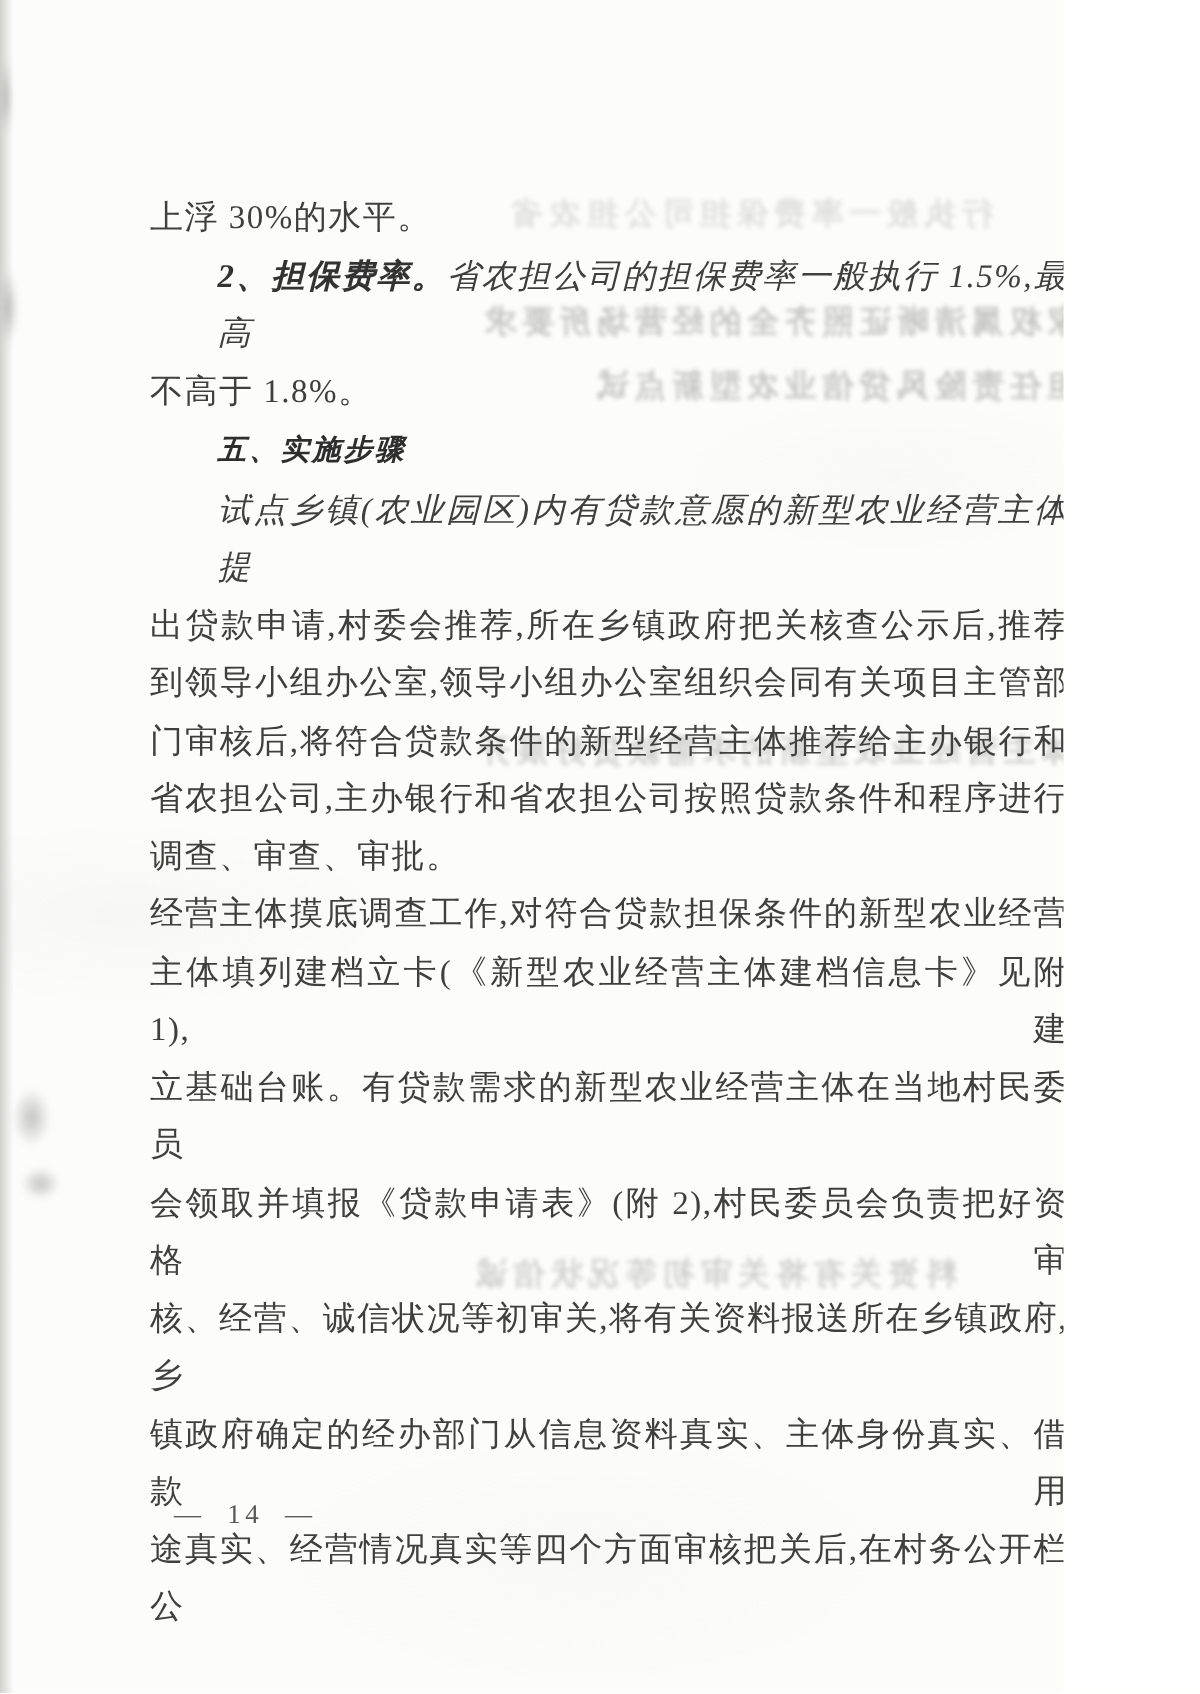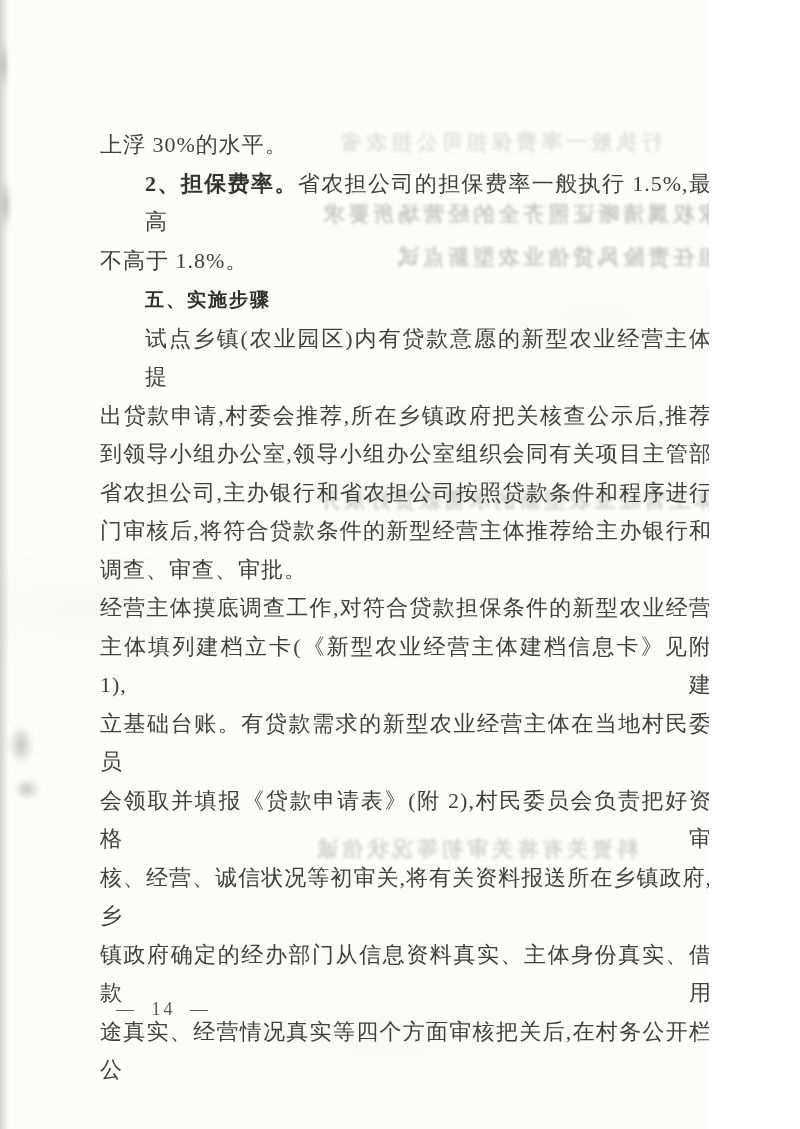--- a/index.html
+++ b/index.html
@@ -22,21 +22,21 @@
     position:absolute;left:789px;top:72px;height:990px;width:1px;
     background:rgba(150,150,140,.35);
   }
   #text-block{
     position:absolute;left:100px;top:126px;width:612px;
     font-size:22px;line-height:38.5px;letter-spacing:1px;
     color:#3f3f3f;
   }
   .line{text-align:justify;}
   .line.full{text-align-last:justify;}
-  .line.ind{padding-left:45px;}
+  .line.ind{padding-left:45px;font-style:italic;}
   .b{font-weight:bold;color:#333333;}
   .hd{
     font-family:"Liberation Sans","DejaVu Sans",sans-serif;
     font-weight:bold;color:#2e2e2e;font-size:19px;letter-spacing:2px;
   }
   .page-number{
     position:absolute;left:116px;top:999px;
     font-size:18px;color:#585858;letter-spacing:3px;word-spacing:7px;
   }
   .bleed{
@@ -73,22 +73,22 @@
     </div>
 
   <div id="text-block">
       <div class="line"><span>上浮 30%的水平。</span></div>
       <div class="line full ind"><span class="b">2、担保费率。</span><span>省农担公司的担保费率一般执行 1.5%,最高</span></div>
       <div class="line"><span>不高于 1.8%。</span></div>
       <div class="line ind"><span class="hd">五、实施步骤</span></div>
       <div class="line full ind"><span>试点乡镇(农业园区)内有贷款意愿的新型农业经营主体提</span></div>
       <div class="line full"><span>出贷款申请,村委会推荐,所在乡镇政府把关核查公示后,推荐</span></div>
       <div class="line full"><span>到领导小组办公室,领导小组办公室组织会同有关项目主管部</span></div>
+      <div class="line full"><span>门审核后,将符合贷款条件的新型经营主体推荐给主办银行和</span></div>
       <div class="line full"><span>省农担公司,主办银行和省农担公司按照贷款条件和程序进行</span></div>
-      <div class="line full"><span>门审核后,将符合贷款条件的新型经营主体推荐给主办银行和</span></div>
       <div class="line"><span>调查、审查、审批。</span></div>
       <div class="line full"><span>经营主体摸底调查工作,对符合贷款担保条件的新型农业经营</span></div>
       <div class="line full"><span>主体填列建档立卡(《新型农业经营主体建档信息卡》见附 1),建</span></div>
       <div class="line full"><span>立基础台账。有贷款需求的新型农业经营主体在当地村民委员</span></div>
       <div class="line full"><span>会领取并填报《贷款申请表》(附 2),村民委员会负责把好资格审</span></div>
       <div class="line full"><span>核、经营、诚信状况等初审关,将有关资料报送所在乡镇政府,乡</span></div>
       <div class="line full"><span>镇政府确定的经办部门从信息资料真实、主体身份真实、借款用</span></div>
       <div class="line full"><span>途真实、经营情况真实等四个方面审核把关后,在村务公开栏公</span></div>
       <div class="line"></div>
     </div>

